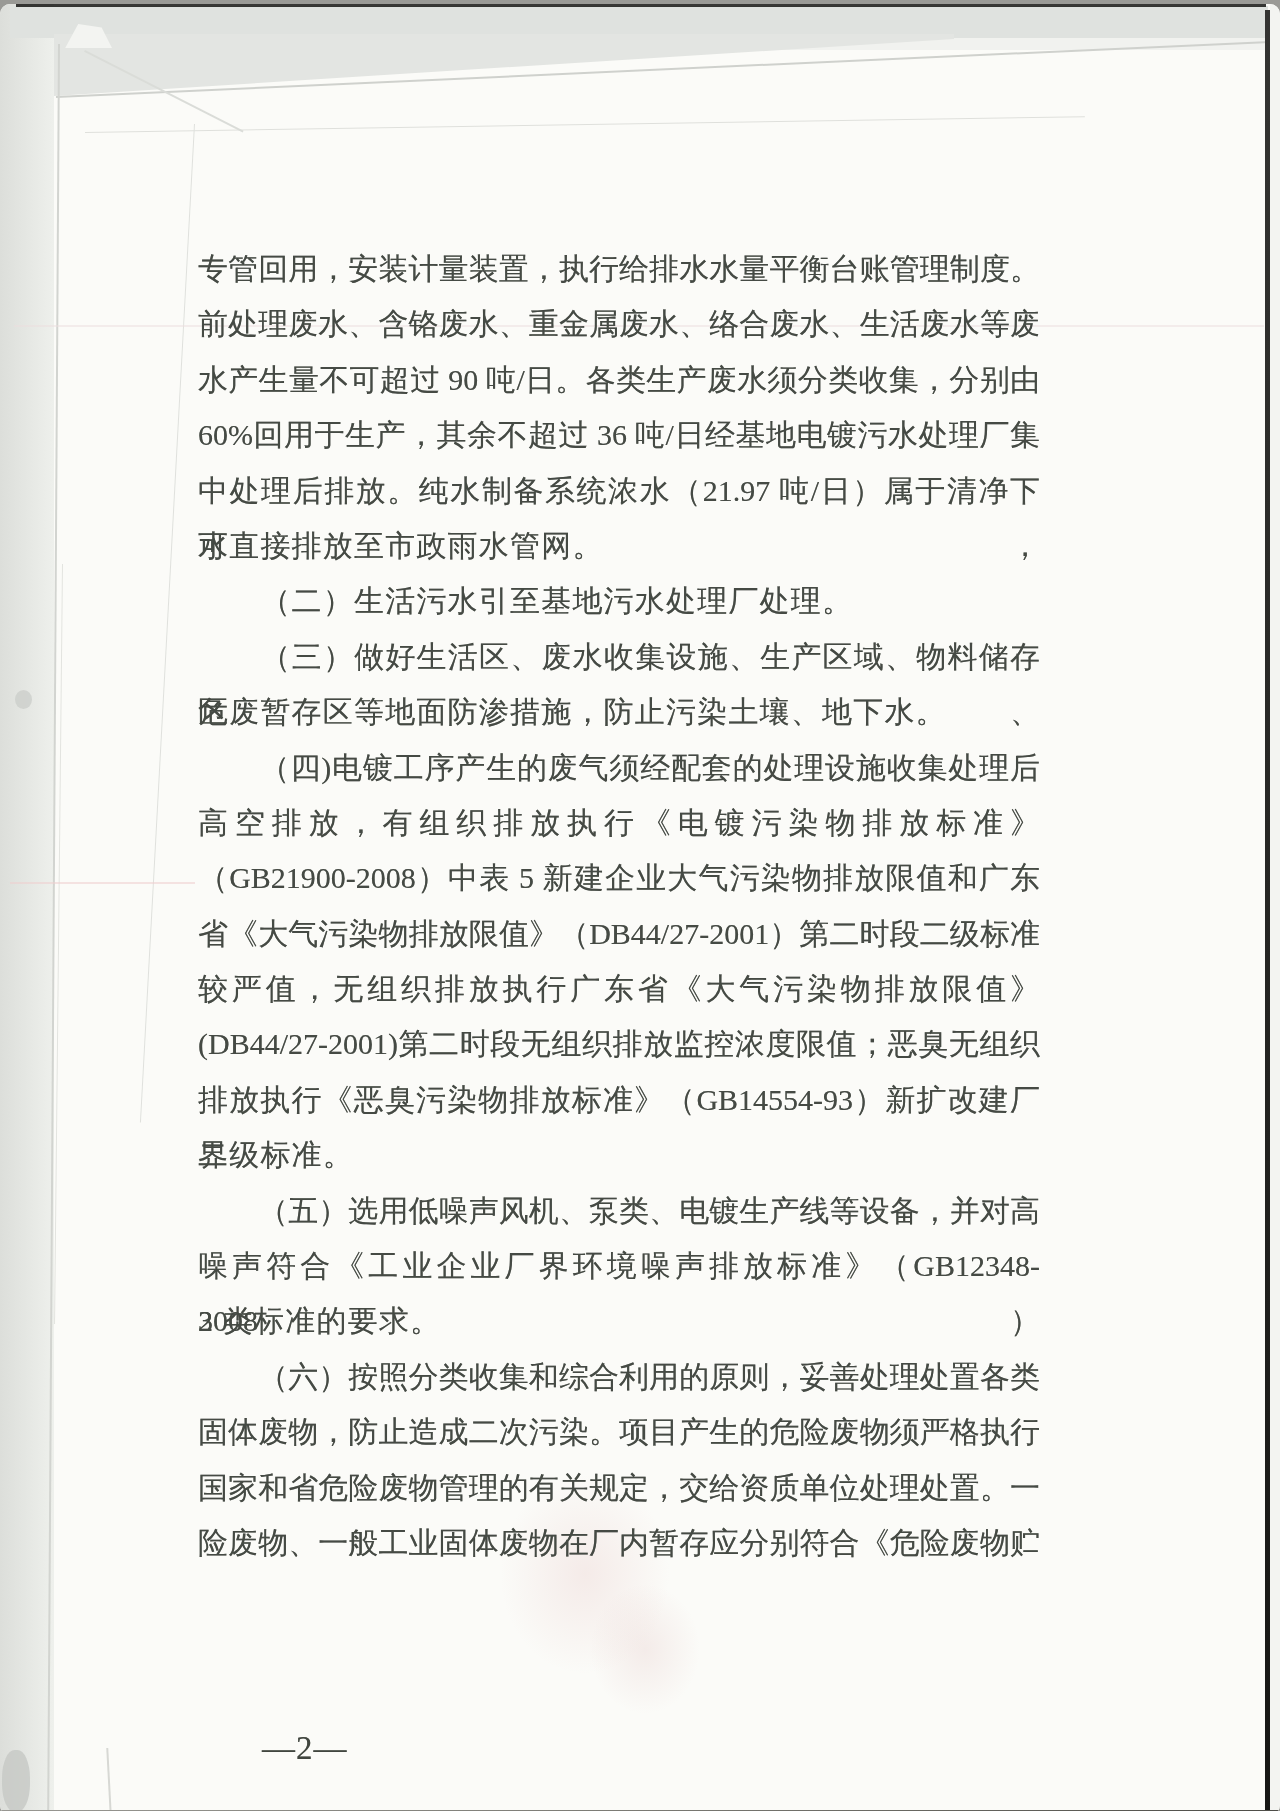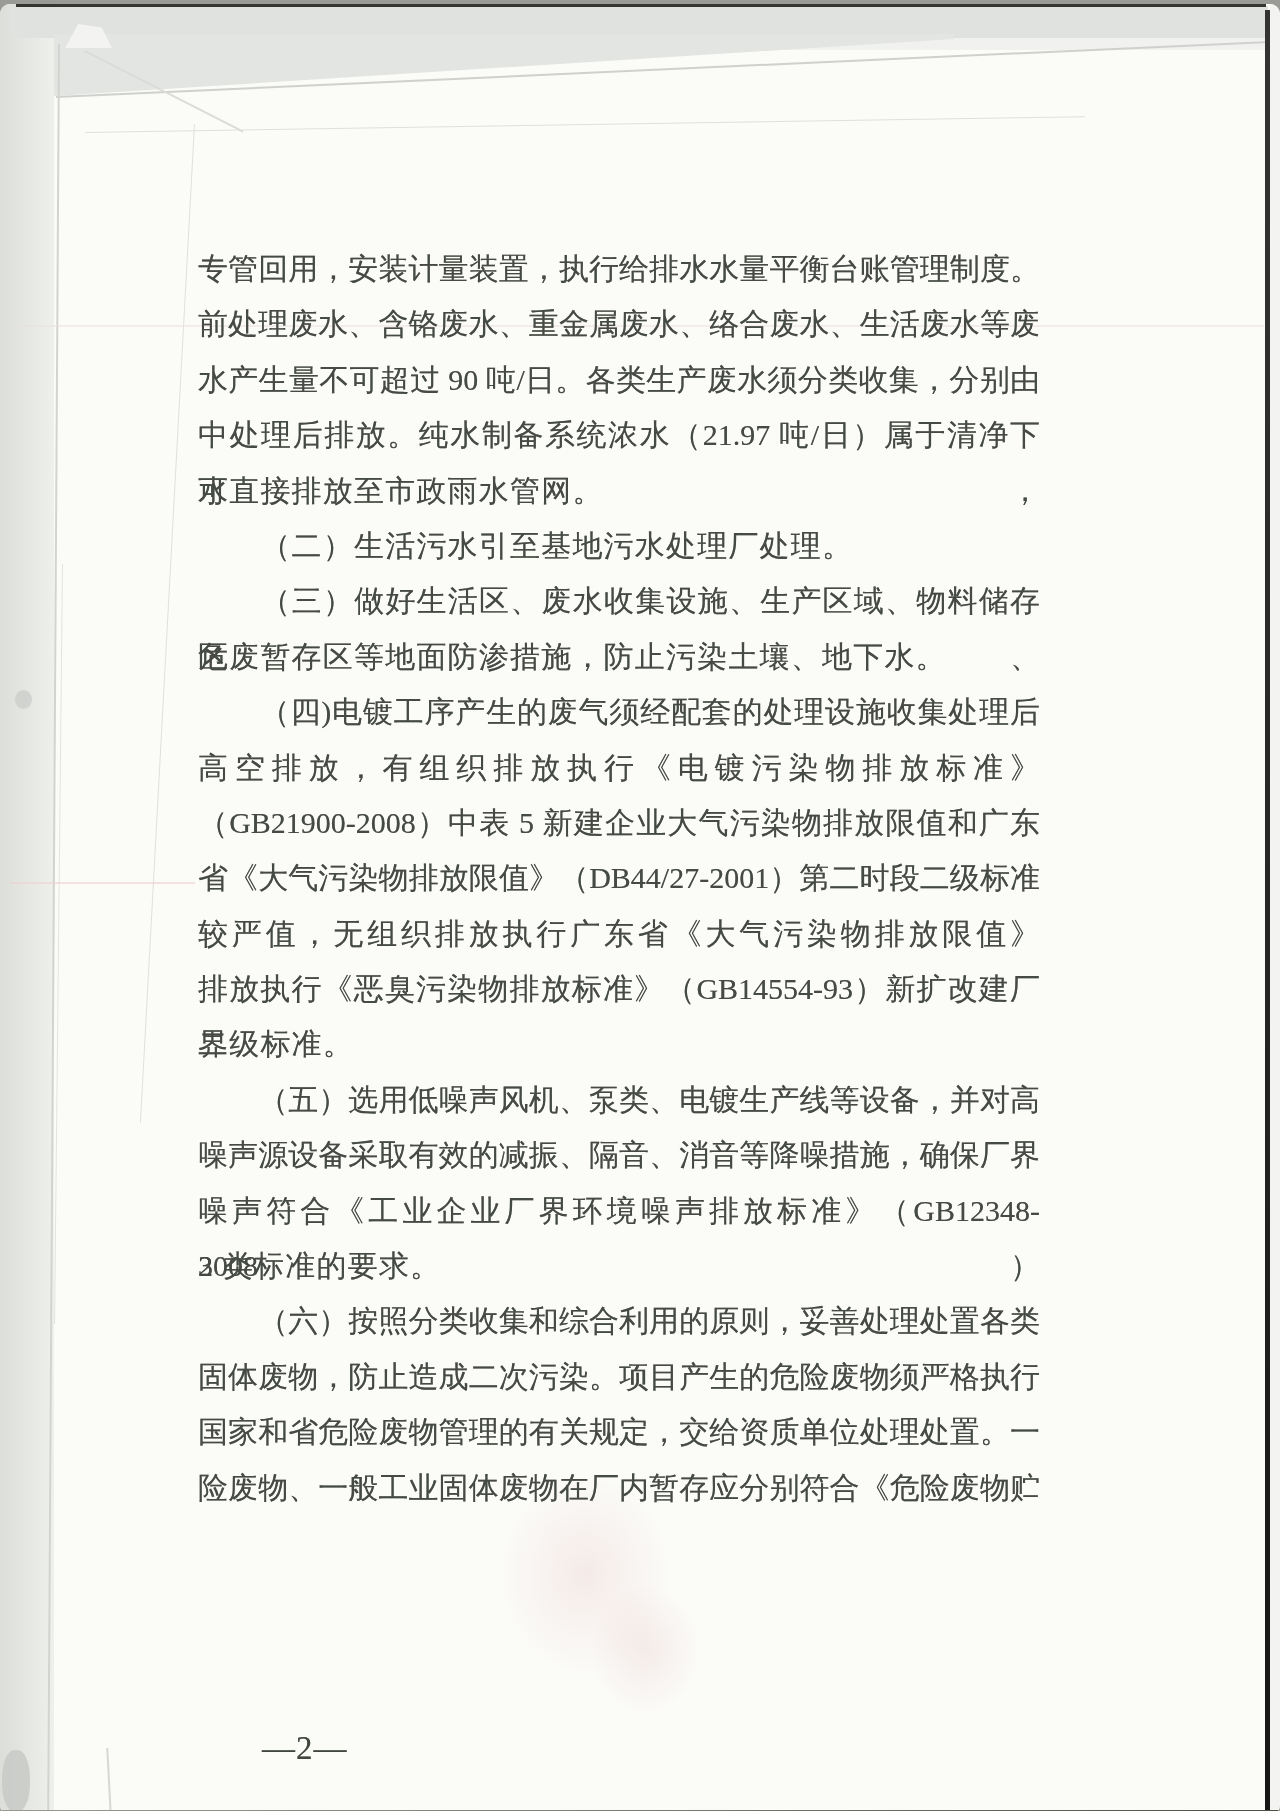--- a/index.html
+++ b/index.html
@@ -159,34 +159,35 @@
   <div class="stain-pink-1"></div>
   <div class="stain-pink-2"></div>
   <div class="right-gap"></div>
   <div class="right-dark-line"></div>
   <div class="bottom-dark-line"></div>
 
   <div id="body-text">
       <div class="line justify">专管回用，安装计量装置，执行给排水水量平衡台账管理制度。</div>
       <div class="line justify">前处理废水、含铬废水、重金属废水、络合废水、生活废水等废</div>
       <div class="line justify">水产生量不可超过 90 吨/日。各类生产废水须分类收集，分别由</div>
+      <div class="line justify">60%回用于生产，其余不超过 36 吨/日经基地电镀污水处理厂集</div>
       <div class="line justify">中处理后排放。纯水制备系统浓水（21.97 吨/日）属于清净下水，</div>
       <div class="line">可直接排放至市政雨水管网。</div>
       <div class="line">　　（二）生活污水引至基地污水处理厂处理。</div>
       <div class="line justify">　　（三）做好生活区、废水收集设施、生产区域、物料储存区、</div>
       <div class="line">危废暂存区等地面防渗措施，防止污染土壤、地下水。</div>
       <div class="line justify">　　（四)电镀工序产生的废气须经配套的处理设施收集处理后</div>
       <div class="line justify">高空排放，有组织排放执行《电镀污染物排放标准》</div>
       <div class="line justify">（GB21900-2008）中表 5 新建企业大气污染物排放限值和广东</div>
       <div class="line justify">省《大气污染物排放限值》（DB44/27-2001）第二时段二级标准</div>
       <div class="line justify">较严值，无组织排放执行广东省《大气污染物排放限值》</div>
+      <div class="line justify">(DB44/27-2001)第二时段无组织排放监控浓度限值；恶臭无组织</div>
       <div class="line justify">排放执行《恶臭污染物排放标准》（GB14554-93）新扩改建厂界</div>
       <div class="line">二级标准。</div>
       <div class="line justify">　　（五）选用低噪声风机、泵类、电镀生产线等设备，并对高</div>
-      <div class="line justify">噪声源设备采取有效的减振、隔音、消音等降噪措施，确保厂界</div>
       <div class="line justify">噪声符合《工业企业厂界环境噪声排放标准》（GB12348-2008）</div>
       <div class="line">3 类标准的要求。</div>
       <div class="line justify">　　（六）按照分类收集和综合利用的原则，妥善处理处置各类</div>
       <div class="line justify">固体废物，防止造成二次污染。项目产生的危险废物须严格执行</div>
       <div class="line justify">国家和省危险废物管理的有关规定，交给资质单位处理处置。一</div>
       <div class="line justify">险废物、一般工业固体废物在厂内暂存应分别符合《危险废物贮</div>
     </div>
 
   <div id="page-number">—2—</div>
 

